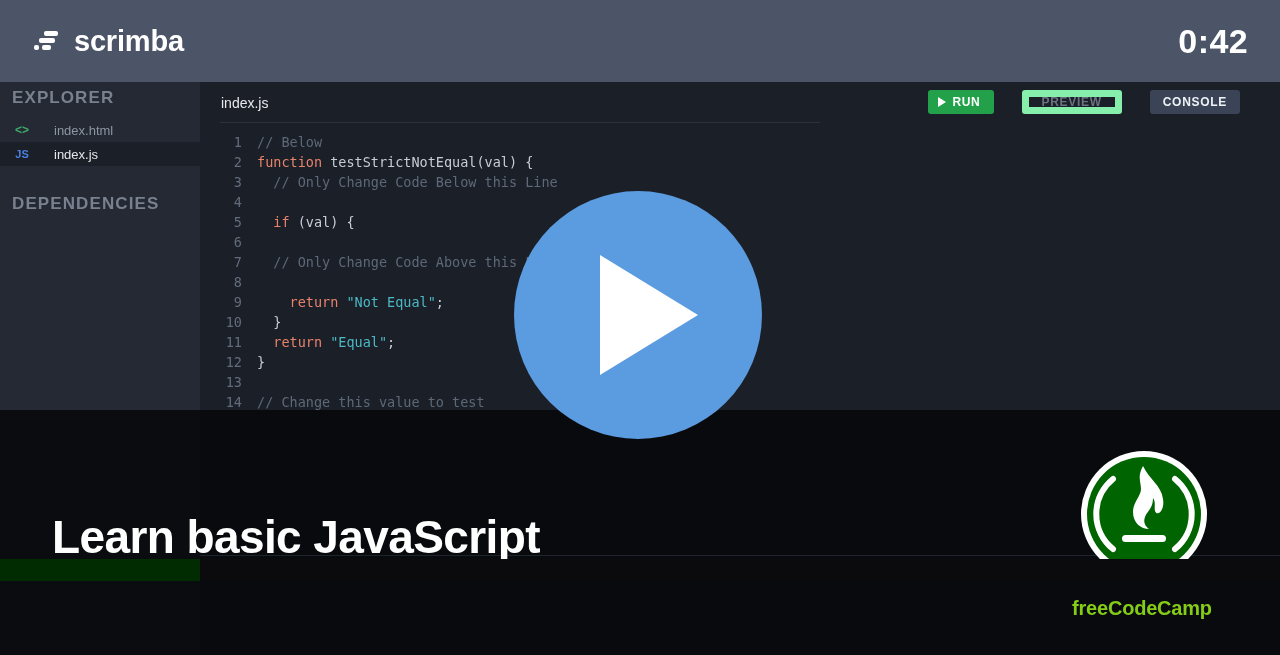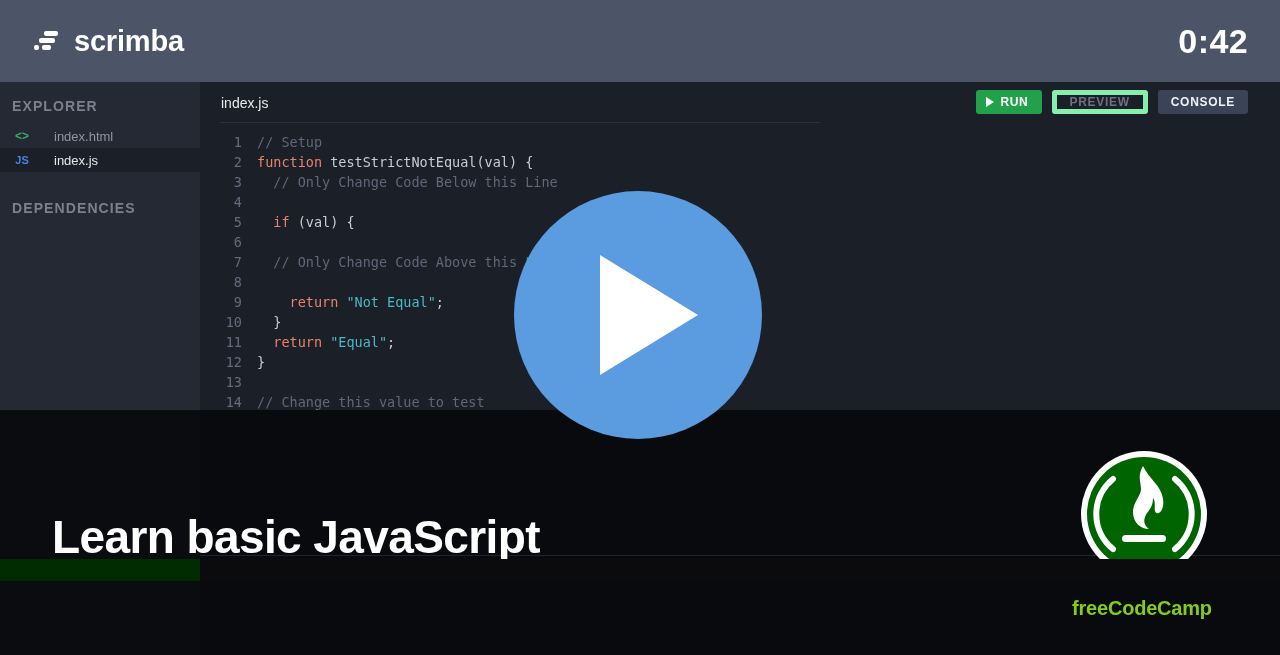--- a/index.html
+++ b/index.html
@@ -29,22 +29,22 @@
     color:#fff; font-size:29px; font-weight:700; letter-spacing:-0.2px;
   }
   .timer { color:#fff; font-size:34px; font-weight:700; letter-spacing:0.4px; }
 
   
   .sidebar {
     position:absolute; left:0; top:82px; width:200px; height:573px;
     background:#242933;
   }
   .side-heading {
-    color:#79818f; font-size:14px; font-weight:700; letter-spacing:1.1px;
-    padding:16px 0 10px 12px;
+    color:#79818f; font-size:17px; font-weight:700; letter-spacing:1.1px;
+    padding:6px 0 10px 12px;
   }
   .file-row {
     display:flex; align-items:center; gap:8px;
     height:24px; padding-left:14px; font-size:13px;
   }
   .file-row.active { background:#1b1f27; }
   .file-row .label { color:#8d96a3;padding-left:16px; }
   .file-row.active .label { color:#e4e7ec; }
   .fi {
     font-size:11px; font-weight:700; width:16px; flex:none;
@@ -61,32 +61,32 @@
   }
   .tabbar {
     position:relative; height:41px; display:flex; align-items:center;
     padding-left:21px;
   }
   .tabbar::after {
     content:""; position:absolute; left:20px; right:460px; bottom:0;
     height:1px; background:#2c313c;
   }
   .tab-name { color:#e6e9ee; font-size:14px; }
-  .toolbar { position:absolute; right:32px; top:90px; display:flex; gap:10px; }
+  .toolbar { position:absolute; right:40px; top:90px; display:flex; gap:28px; }
   .btn {
     height:24px; border-radius:3px; font-size:12px; font-weight:700;
     letter-spacing:0.7px; display:flex; align-items:center; gap:6px;
     padding:0 13px;
   }
   .btn-run { background:#22a04a; color:#fff; padding-left:10px; }
   .play-tri {
     width:0; height:0; border-left:8px solid #fff;
     border-top:5px solid transparent; border-bottom:5px solid transparent;
   }
-  .btn-preview { background:transparent; color:#6b7383; border:5px solid #86efac; }
+  .btn-preview { background:transparent; color:#6b7383; border:7px solid #86efac; }
   .btn-console { background:#3a4456; color:#eef1f5; }
 
   
   .code {
     position:absolute; left:0; top:50px; width:1080px;
     font-family:"DejaVu Sans Mono", monospace; font-size:13.5px;
   }
   .cl { position:relative; height:20px; line-height:20px; white-space:pre; }
   .cl.hl { background:#141820; }
   .ln {
@@ -188,21 +188,21 @@
 
     <div class="side-heading dep">DEPENDENCIES</div>
   </div>
 
   <div class="editor">
     <div class="tabbar">
       <span class="tab-name">index.js</span>
     </div>
 
     <div class="code">
-      <div class="cl"><span class="ln">1</span><span class="src"><span class="cm">// Setup</span></span></div>
+      <div class="cl"><span class="ln">1</span><span class="src"><span class="cm">// Below</span></span></div>
       <div class="cl"><span class="ln">2</span><span class="src"><span class="kw">function</span> testStrictNotEqual(val) {</span></div>
       <div class="cl"><span class="ln">3</span><span class="src"><span class="cm">  // Only Change Code Below this Line</span></span></div>
       <div class="cl"><span class="ln">4</span><span class="src"></span></div>
       <div class="cl"><span class="ln">5</span><span class="src">  <span class="kw">if</span> (val) {</span></div>
       <div class="cl"><span class="ln">6</span><span class="src"></span></div>
       <div class="cl"><span class="ln">7</span><span class="src"><span class="cm">  // Only Change Code Above this Line</span></span></div>
       <div class="cl"><span class="ln">8</span><span class="src"></span></div>
       <div class="cl"><span class="ln">9</span><span class="src">    <span class="kw">return</span> <span class="st">"Not Equal"</span>;</span></div>
       <div class="cl"><span class="ln">10</span><span class="src">  }</span></div>
       <div class="cl"><span class="ln">11</span><span class="src">  <span class="kw">return</span> <span class="st">"Equal"</span>;</span></div>

